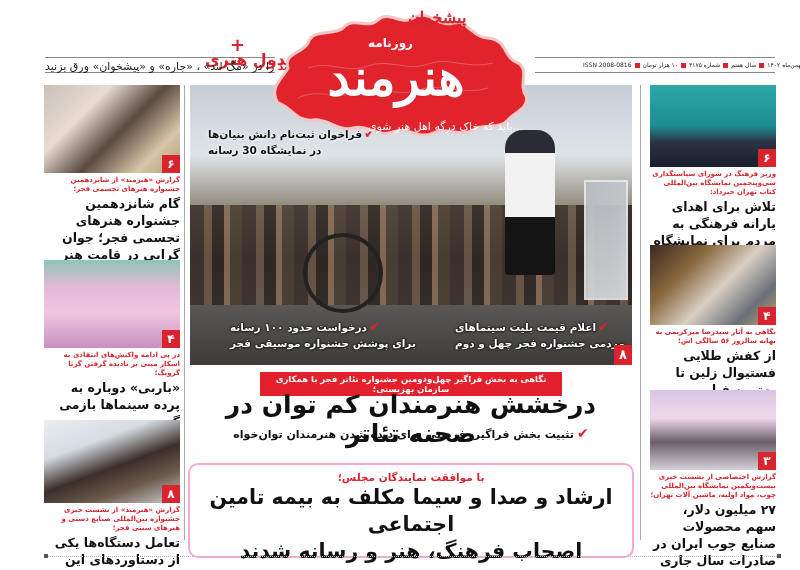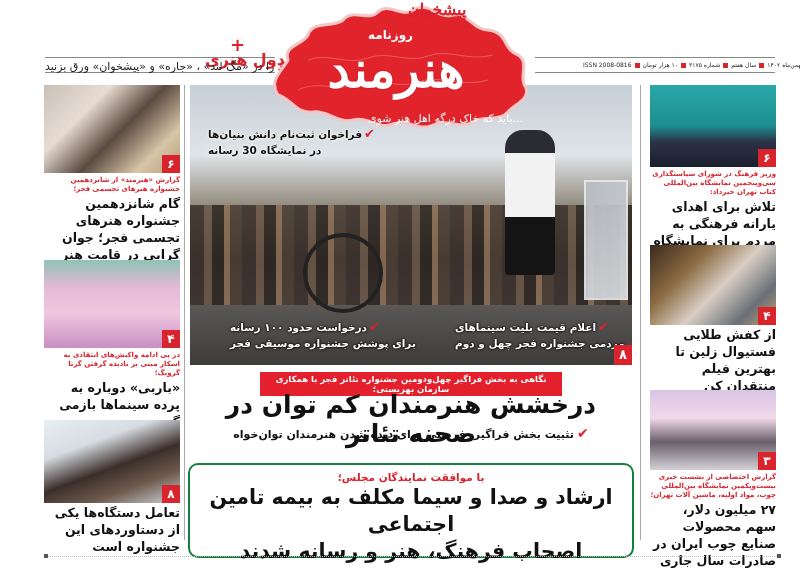--- a/index.html
+++ b/index.html
@@ -9,21 +9,21 @@
   
   .masthead { position: absolute; left: 0; top: 0; width: 800px; height: 85px; }
   .rule { position: absolute; height: 1px; background: #888; }
   .info-strip { position: absolute; font-size: 6px; color: #222; white-space: nowrap; }
   .info-strip .sq { display: inline-block; width: 5px; height: 5px; background: #d9232d; margin: 0 3px; vertical-align: middle; }
   .jadval { position: absolute; left: 205px; top: 50px; font-size: 16px; font-weight: bold; color: #d9232d; font-family: "DejaVu Sans", sans-serif; }
   .jadval .plus { position: absolute; left: 25px; top: -16px; font-size: 18px; color: #d9232d; font-weight: bold; }
   .jadval-desc { position: absolute; left: 45px; top: 60px; font-size: 11px; color: #222; white-space: nowrap; }
   .jadval-desc .brand { color: #d9232d; font-weight: bold; }
 
-  .logo-wrap { position: absolute; left: 268px; top: 0; width: 260px; height: 130px; z-index: 5; }
+  .logo-wrap { position: absolute; left: 268px; top: 8px; width: 260px; height: 130px; z-index: 5; }
   .logo-shape { position: absolute; inset: 0; }
   .logo-title { position: absolute; left: 18px; top: 40px; width: 220px; text-align: center; font-family: "DejaVu Serif", serif; font-size: 50px; font-weight: bold; color: #fff; letter-spacing: -3px; text-shadow: 0 0 1px #a00; }
   .logo-pre { position: absolute; left: 100px; top: 28px; font-size: 12px; font-weight: bold; color: #fff; text-align: center; }
   .logo-top { position: absolute; left: 140px; top: 0px; font-size: 16px; font-weight: bold; color: #d9232d; font-family: "DejaVu Serif", serif; }
   .logo-slogan { position: absolute; left: 100px; top: 112px; font-size: 11px; color: #fff; }
 
   
   .col { position: absolute; top: 85px; }
   .col-left { left: 44px; width: 136px; }
   .col-right { left: 620px; width: 160px; }
@@ -58,21 +58,21 @@
   .cap-tl { left: 18px; top: 40px; color: #111; text-shadow: 0 0 2px #fff, 0 0 4px #fff; }
   .cap-bl { left: 40px; top: 233px; }
   .cap-br { left: 265px; top: 233px; }
   .main-pagenum { position: absolute; right: 0; bottom: 0; background: #d9232d; color: #fff; font-weight: bold; font-size: 13px; width: 18px; height: 20px; text-align: center; line-height: 20px; }
 
   .sur { position: absolute; left: 70px; top: 287px; width: 302px; background: #e3202b; color: #fff; font-size: 8.5px; font-weight: bold; text-align: center; padding: 2px 0; }
   .big-head { position: absolute; left: 0; width: 442px; top: 305px; text-align: center; font-size: 25px; font-weight: bold; color: #111; letter-spacing: -0.5px; }
   .sub-head { position: absolute; left: 0; width: 442px; top: 340px; text-align: center; font-size: 11px; font-weight: bold; color: #111; }
   .sub-head .chk { color: #e0202a; font-size: 14px; margin-left: 3px; }
 
-  .boxed { position: absolute; left: -2px; top: 378px; width: 446px; height: 95px; border: 2px solid #15803d; border-radius: 10px; text-align: center; }
+  .boxed { position: absolute; left: -2px; top: 378px; width: 446px; height: 95px; border: 2px solid #f9a8d4; border-radius: 10px; text-align: center; }
   .boxed .k { font-size: 10.5px; color: #d9232d; font-weight: bold; margin-top: 6px; }
   .boxed .h { font-size: 20.5px; font-weight: bold; line-height: 1.3; color: #111; margin-top: 1px; }
 
   .bottom-rule { position: absolute; left: 44px; top: 556px; width: 737px; height: 1px; border-top: 1px dotted #bbb; }
   .bottom-sq { position: absolute; width: 4px; height: 4px; background: #555; top: 554px; }
 </style>
 </head>
 <body>
 
 <div class="masthead">
@@ -123,20 +123,21 @@
       <div class="pagenum">۴</div>
     </div>
     <div class="kicker">در پی ادامه واکنش‌های انتقادی به اسکار مبنی بر نادیده گرفتن گرتا گرویگ؛</div>
     <div class="headline">«باربی» دوباره به پرده سینماها بازمی گردد</div>
   </div>
 
   <div class="story" style="top:335px;">
     <div class="photo ph-conf1" style="height:83px;">
       <div class="pagenum">۸</div>
     </div>
+    <div class="kicker">گزارش «هنرمند» از نشست خبری جشنواره بین‌المللی صنایع دستی و هنرهای سنتی فجر؛</div>
     <div class="headline">تعامل دستگاه‌ها یکی از دستاوردهای این جشنواره است</div>
   </div>
 </div>
 
 <div class="center">
   <div class="main-photo">
     <div class="crowd"></div>
     <div class="road"></div>
     <div class="wheel"></div>
     <div class="dancer"></div>
@@ -176,20 +177,21 @@
       <div class="pagenum">۶</div>
     </div>
     <div class="kicker">وزیر فرهنگ در شورای سیاستگذاری سی‌وپنجمین نمایشگاه بین‌المللی کتاب تهران خبرداد:</div>
     <div class="headline">تلاش برای اهدای یارانه فرهنگی به مردم برای نمایشگاه کتاب</div>
   </div>
 
   <div class="story" style="top:160px; left:30px; width:126px;">
     <div class="photo ph-taxi" style="height:80px;">
       <div class="pagenum">۴</div>
     </div>
+    <div class="kicker">نگاهی به آثار سیدرضا میرکریمی به بهانه سالروز ۵۶ سالگی اش؛</div>
     <div class="headline">از کفش طلایی فستیوال زلین تا بهترین فیلم منتقدان کن</div>
   </div>
 
   <div class="story" style="top:305px; left:30px; width:126px;">
     <div class="photo ph-conf2" style="height:80px;">
       <div class="pagenum">۳</div>
     </div>
     <div class="kicker">گزارش اختصاصی از نشست خبری بیست‌ویکمین نمایشگاه بین‌المللی چوب، مواد اولیه، ماشین آلات تهران؛</div>
     <div class="headline">۲۷ میلیون دلار، سهم محصولات صنایع چوب ایران در صادرات سال جاری</div>
   </div>

